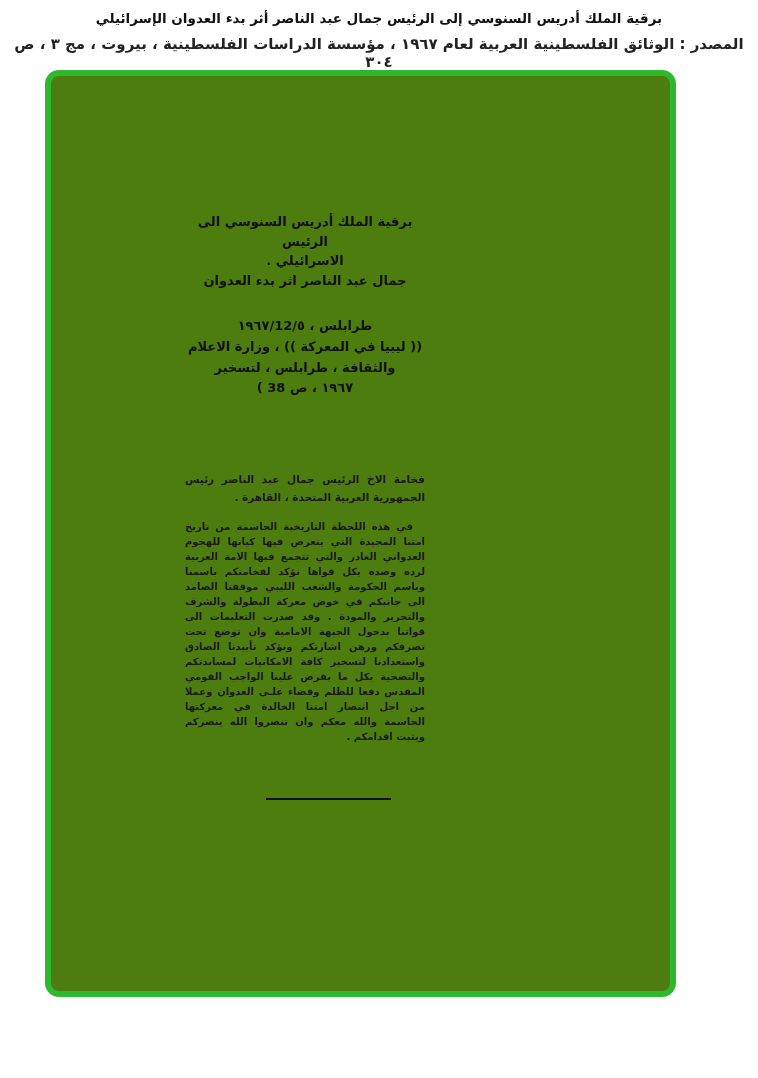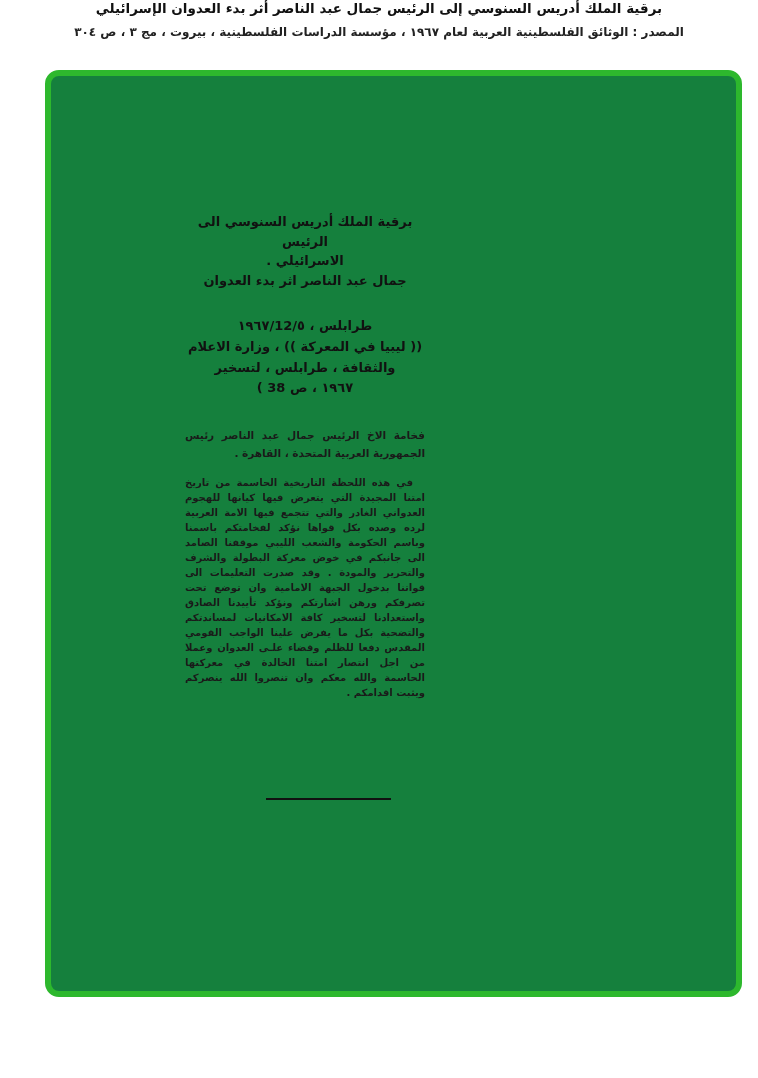--- a/index.html
+++ b/index.html
@@ -7,44 +7,45 @@
   body {
     height: 1078px;
     position: relative;
     font-family: "DejaVu Sans", sans-serif;
     color: #111;
     direction: rtl;
   }
 
   
   .page-header {
+    padding-top: 10px;
     text-align: center;
   }
   .header-title {
     font-size: 13.5px;
     font-weight: bold;
     letter-spacing: 0.2px;
   }
   .header-source {
     margin-top: 9px;
-    font-size: 12px;
+    font-size: 15px;
     font-weight: bold;
     color: #222;
   }
 
   
   .doc-frame {
     position: absolute;
     left: 45px;
     top: 70px;
-    width: 697px;
+    width: 631px;
     height: 927px;
     border: 6px solid #2db82d;
     border-radius: 14px;
-    background: #15803d;
+    background: #4d7c0f;
   }
 
   
   .doc-content {
     position: absolute;
     left: 134px;
     top: 0;
     width: 240px;
     direction: rtl;
   }
@@ -59,21 +60,21 @@
 
   .doc-meta {
     margin-top: 26px;
     text-align: center;
     font-weight: bold;
     font-size: 13px;
     line-height: 1.6;
   }
 
   .salutation {
-    margin-top: 28px;
+    margin-top: 72px;
     font-size: 10.5px;
     line-height: 1.7;
     text-align: justify;
     font-weight: bold;
     color: #1a1a1a;
   }
 
   .body-text {
     margin-top: 12px;
     font-size: 10px;

